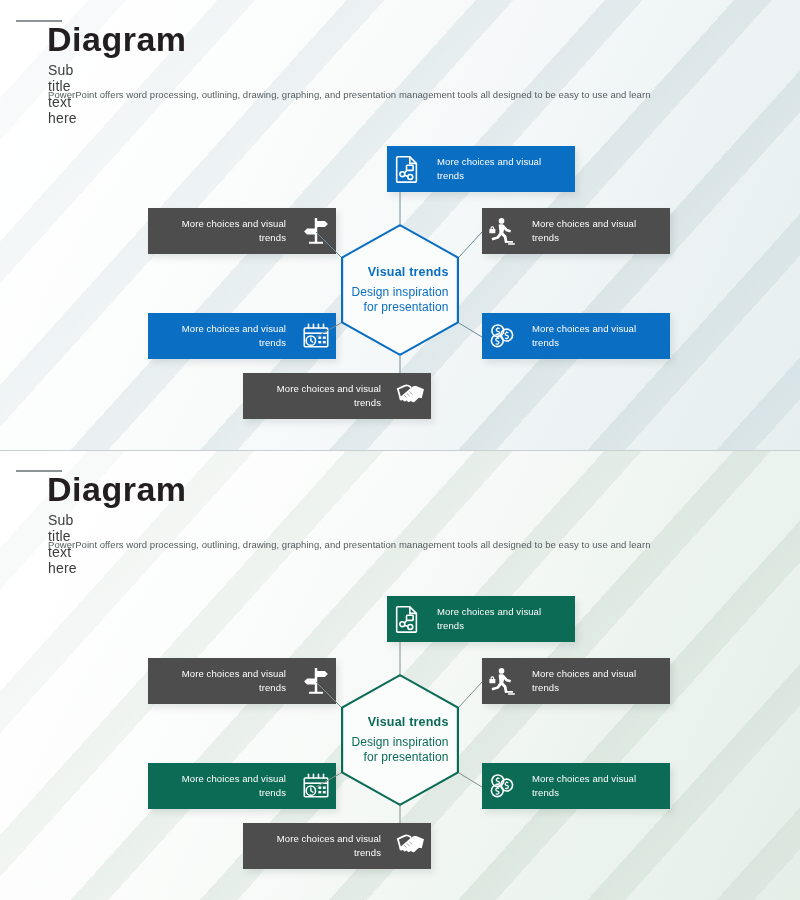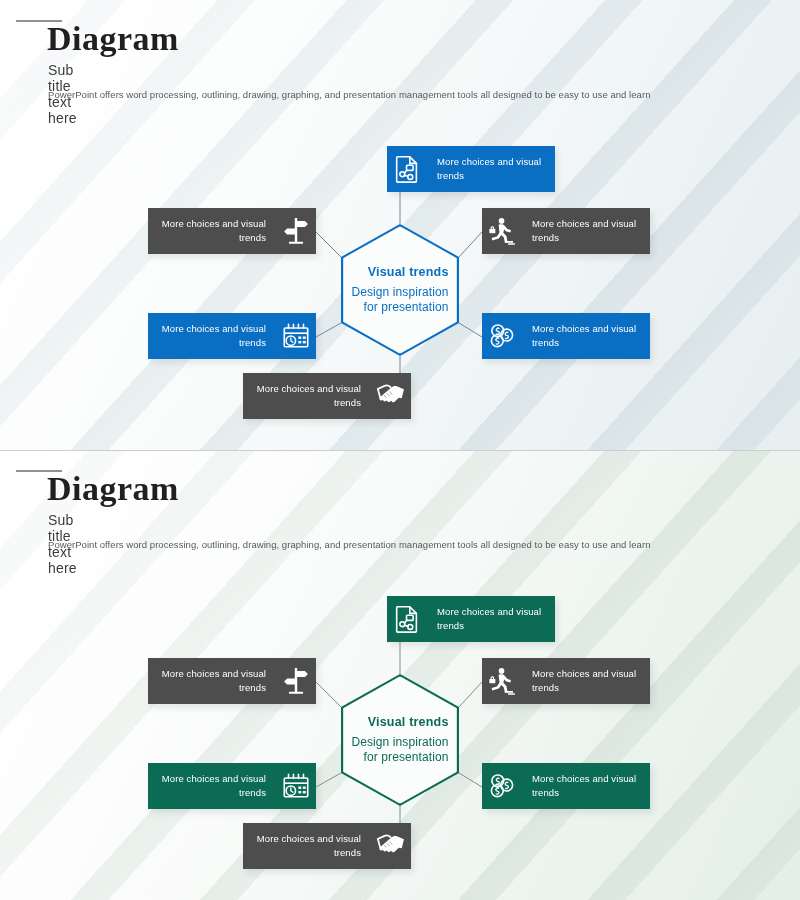--- a/index.html
+++ b/index.html
@@ -84,21 +84,21 @@
     background: #8d9396;
   }
   .title {
     position: absolute;
     left: 47px;
     top: 20px;
     font-size: 34px;
     font-weight: bold;
     letter-spacing: 0.5px;
     color: #231f20;
-    font-family: Liberation Serif, serif;
+    font-family: Liberation Sans, sans-serif;
   }
   .subtitle {
     position: absolute;
     left: 48px;
     top: 62px;
     font-size: 14px;
     color: #3c3c3c;
     letter-spacing: 0.2px;
   }
   .body-text {
@@ -164,21 +164,21 @@
     letter-spacing: 0.1px;
   }
 
   
   .box {
     position: absolute;
     z-index: 26;
     display: flex;
     align-items: center;
     height: 46px;
-    width: 168px;
+    width: 188px;
     box-shadow: 3px 4px 6px rgba(80,90,95,0.13);
   }
   .box.align-right { flex-direction: row; }
   .box.align-left  { flex-direction: row; }
 
   .box-text {
     flex: 1;
     font-size: 9.5px;
     color: #ffffff;
     line-height: 1.45;

